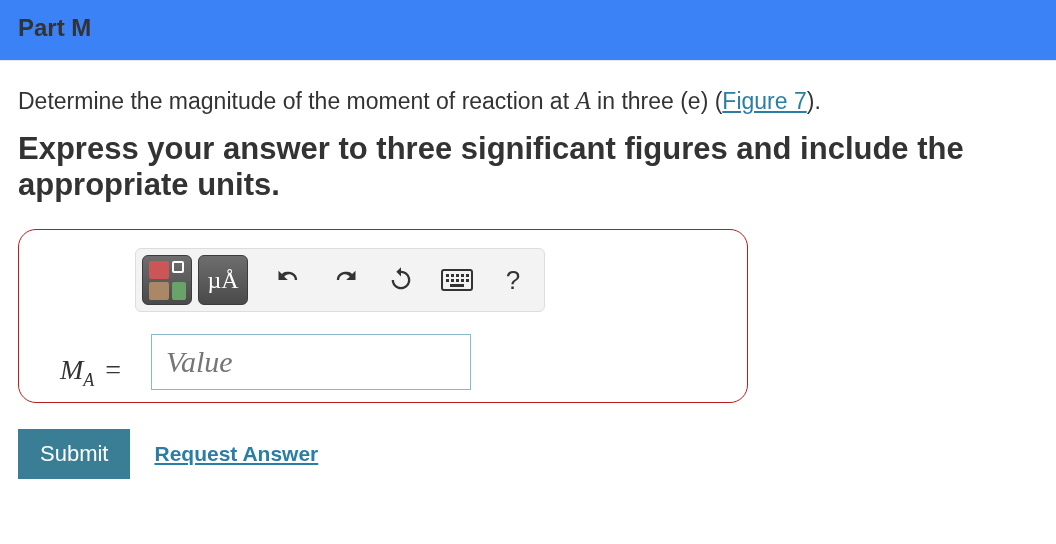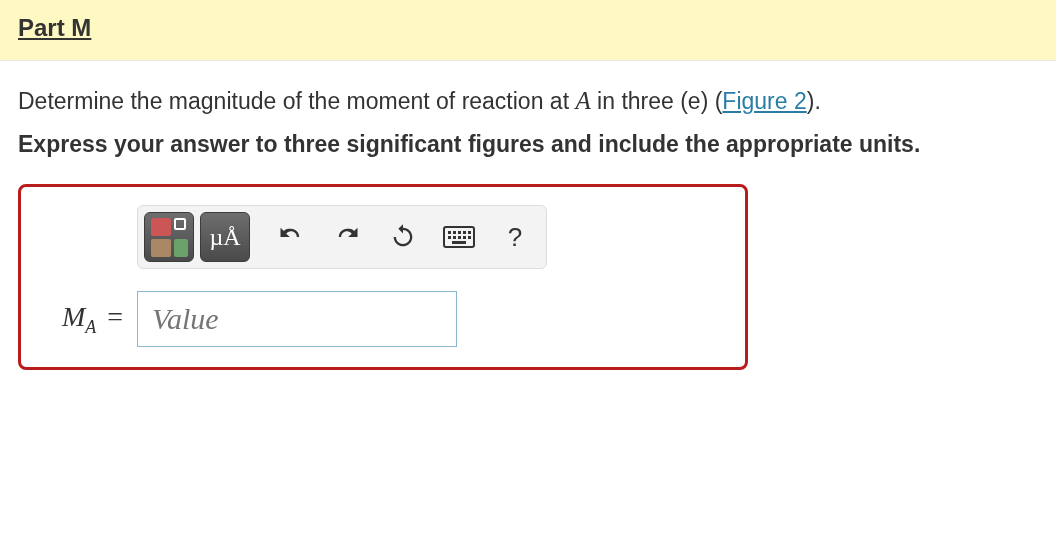--- a/index.html
+++ b/index.html
@@ -3,24 +3,23 @@
   <meta charset="utf-8">
   <style>
     * { box-sizing: border-box; margin: 0; padding: 0; }
     body {
       font-family: Arial, Helvetica, sans-serif;
       background: #fff;
       color: #333;
       width: 1056px;
     }
     .part-header {
-      background: #fef9c3;
+      background: #3b82f6;
       padding: 14px 18px 18px 18px;
       border-bottom: 1px solid #e8e8e8;
-      text-decoration: underline;
     }
     .part-title {
       font-size: 24px;
       font-weight: bold;
       color: #333;
     }
     .content {
       padding: 22px 18px 18px 18px;
     }
     .question-text {
@@ -32,29 +31,29 @@
     .question-text .math-it {
       font-family: 'Times New Roman', serif;
       font-style: italic;
       font-size: 25px;
     }
     .question-text a, a.link {
       color: #2a7ea6;
       text-decoration: underline;
     }
     .instruction {
-      font-size: 23px;
+      font-size: 31px;
       font-weight: bold;
       color: #333;
       margin-bottom: 26px;
     }
     .answer-box {
-      border: 3px solid #b91c1c;
-      border-radius: 8px;
-      padding: 18px 18px 20px 20px;
+      border: 1px solid #b91c1c;
+      border-radius: 18px;
+      padding: 18px 18px 12px 20px;
       width: 730px;
     }
     .toolbar {
       margin-left: 96px;
       background: #f3f3f3;
       border: 1px solid #ddd;
       border-radius: 6px;
       padding: 6px;
       display: inline-flex;
       align-items: center;
@@ -96,22 +95,22 @@
       border-radius: 2px;
     }
     .tmpl-box.sq { background: transparent; }
     .tmpl-box.fill1 { background: #c55; border-color:#c55; }
     .tmpl-box.fill2 { background: #6aa36a; border-color:#6aa36a; }
     .tmpl-box.fill3 { background: #a86; border-color:#a86; }
     .tb-spacer { width: 4px; }
     .tb-btn.plain { background: transparent; }
     .answer-row {
       display: flex;
-      align-items: center;
-      gap: 14px;
+      align-items: flex-end;
+      gap: 30px;
     }
     .var-label {
       font-family: 'Times New Roman', serif;
       font-style: italic;
       font-size: 28px;
       color: #333;
       width: 82px;
       text-align: right;
       white-space: nowrap;
     }
@@ -161,21 +160,21 @@
   </style>
 </head>
 <body>
 
 <div class="part-header">
   <div class="part-title">Part M</div>
 </div>
 
 <div class="content">
   <p class="question-text">
-    <span>Determine the magnitude of the moment of reaction at </span><span class="math-it">A</span><span> in three (e) (</span><a href="#" class="link">Figure 2</a><span>).</span>
+    <span>Determine the magnitude of the moment of reaction at </span><span class="math-it">A</span><span> in three (e) (</span><a href="#" class="link">Figure 7</a><span>).</span>
   </p>
   <p class="instruction">Express your answer to three significant figures and include the appropriate units.</p>
 
   <div class="answer-box">
     <div class="toolbar">
       <div class="tb-btn dark templates" title="templates">
         <div class="tmpl-grid">
           <div class="tmpl-box fill1"></div>
           <div class="tmpl-box sq" style="width:12px;height:12px;align-self:start;"></div>
           <div class="tmpl-box fill3" style="grid-column:1;"></div>
@@ -224,13 +223,17 @@
 
     <div class="answer-row">
       <div class="var-label">
         <span>M</span><sub>A</sub>
         <span class="eq">=</span>
       </div>
       <input class="in-box in-value" type="text" placeholder="Value" style="">
     </div>
   </div>
 
+  <div class="submit-row">
+    <button class="submit-btn">Submit</button>
+    <a class="req-link">Request Answer</a>
+  </div>
 </div>
 
 </body></html>

